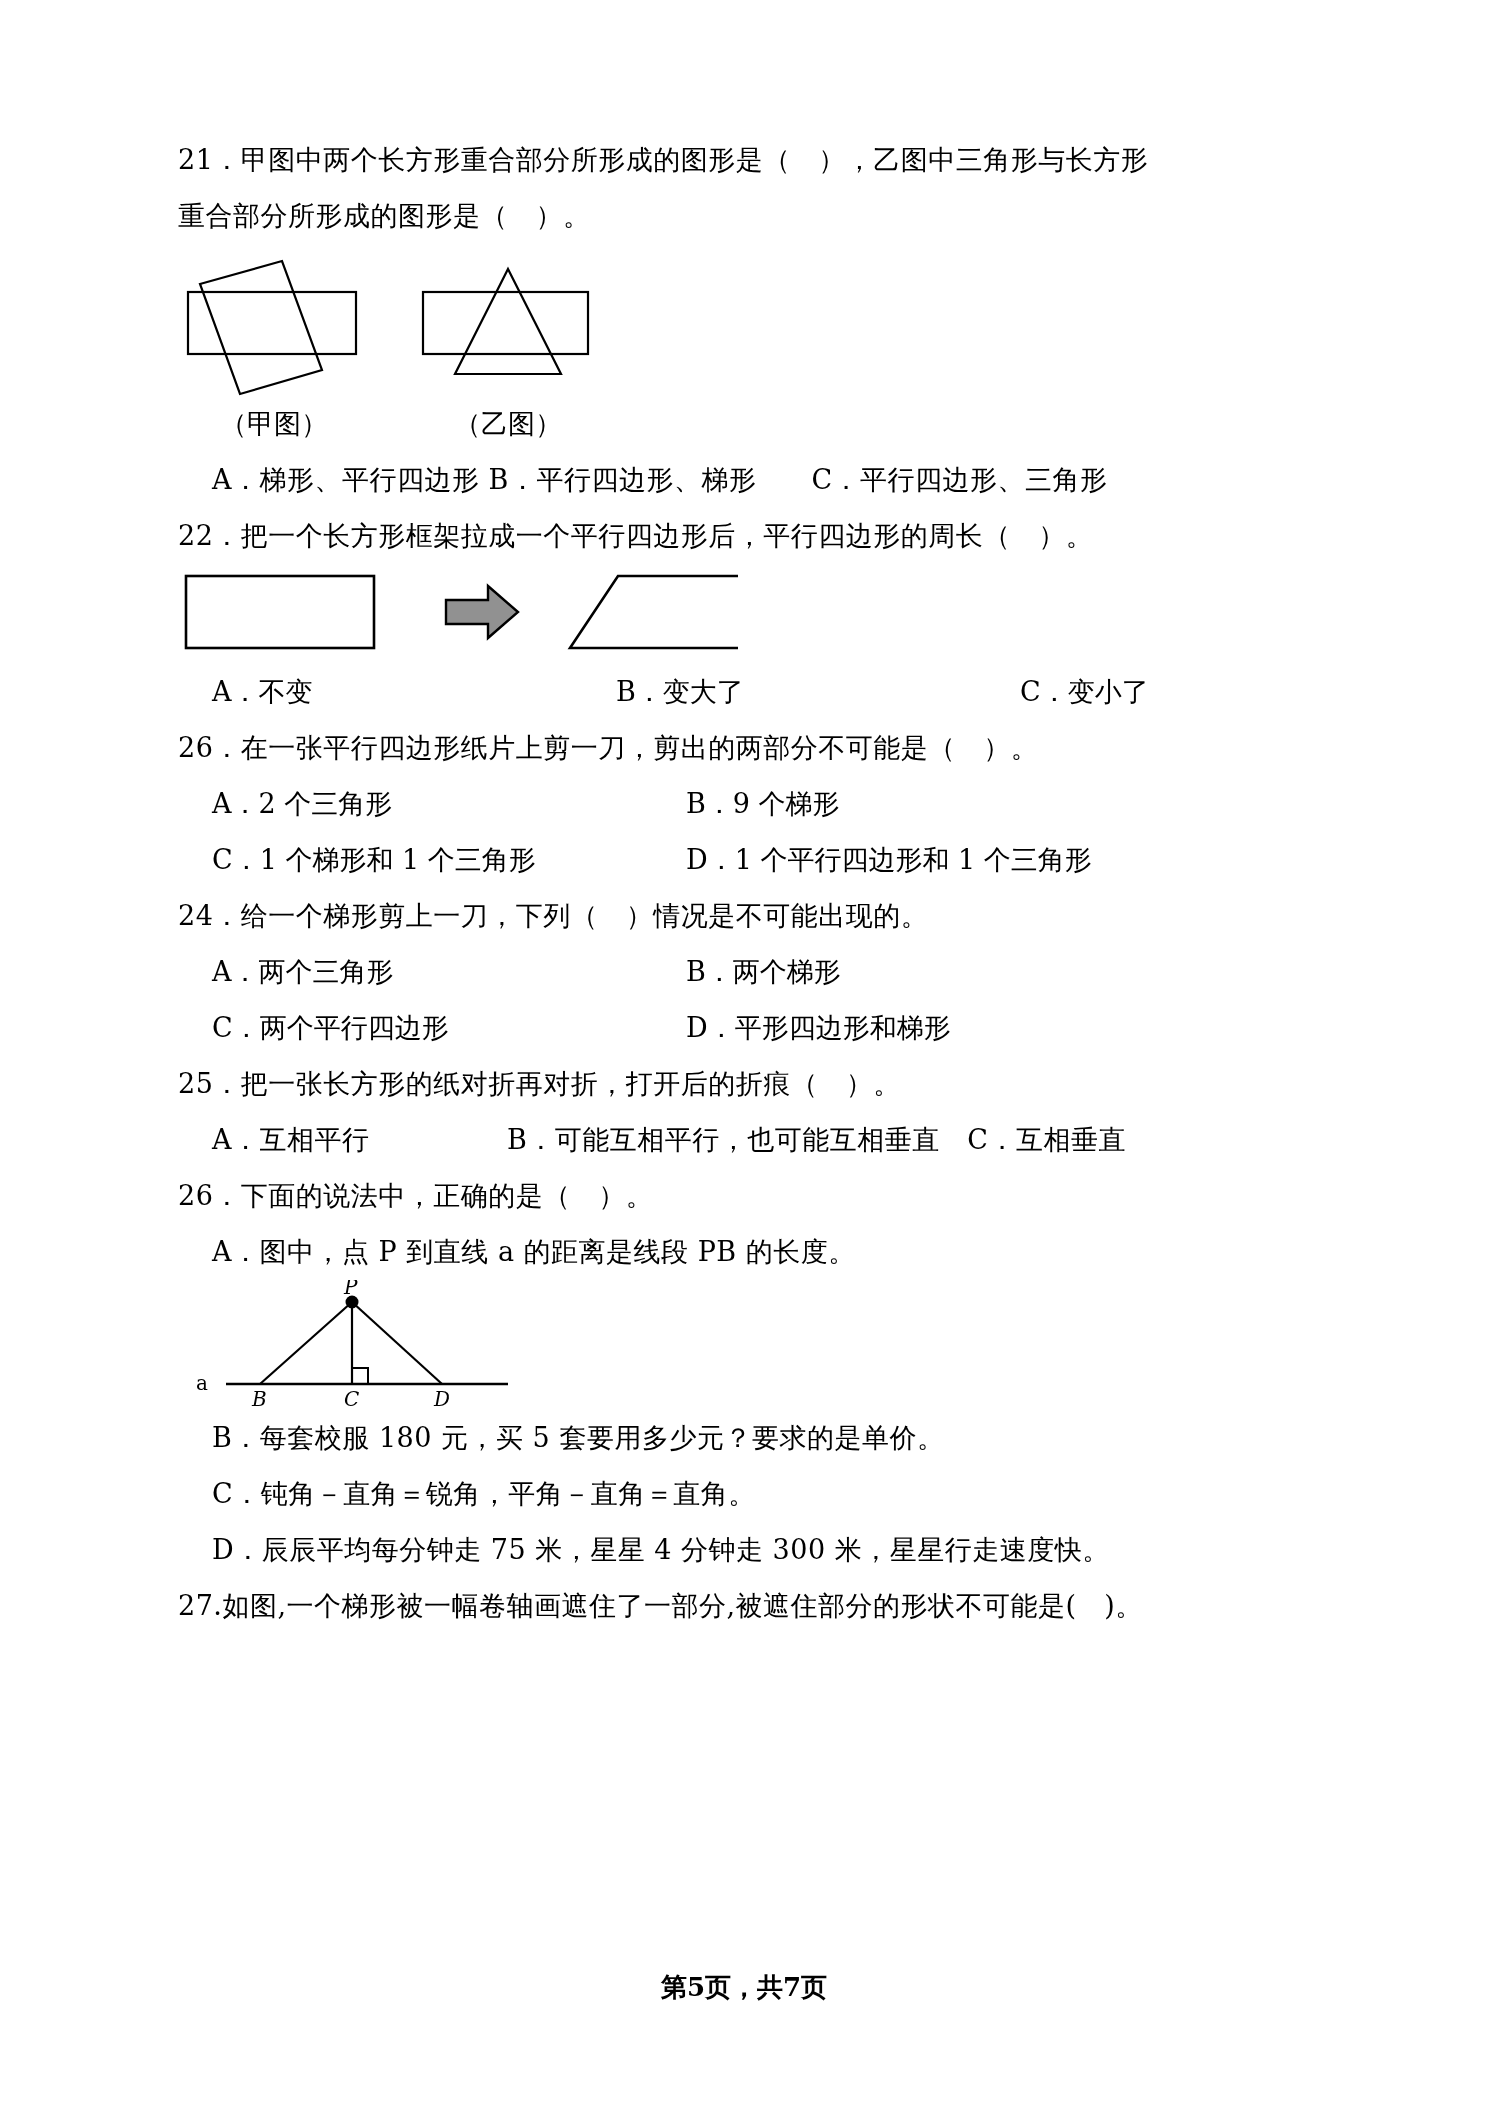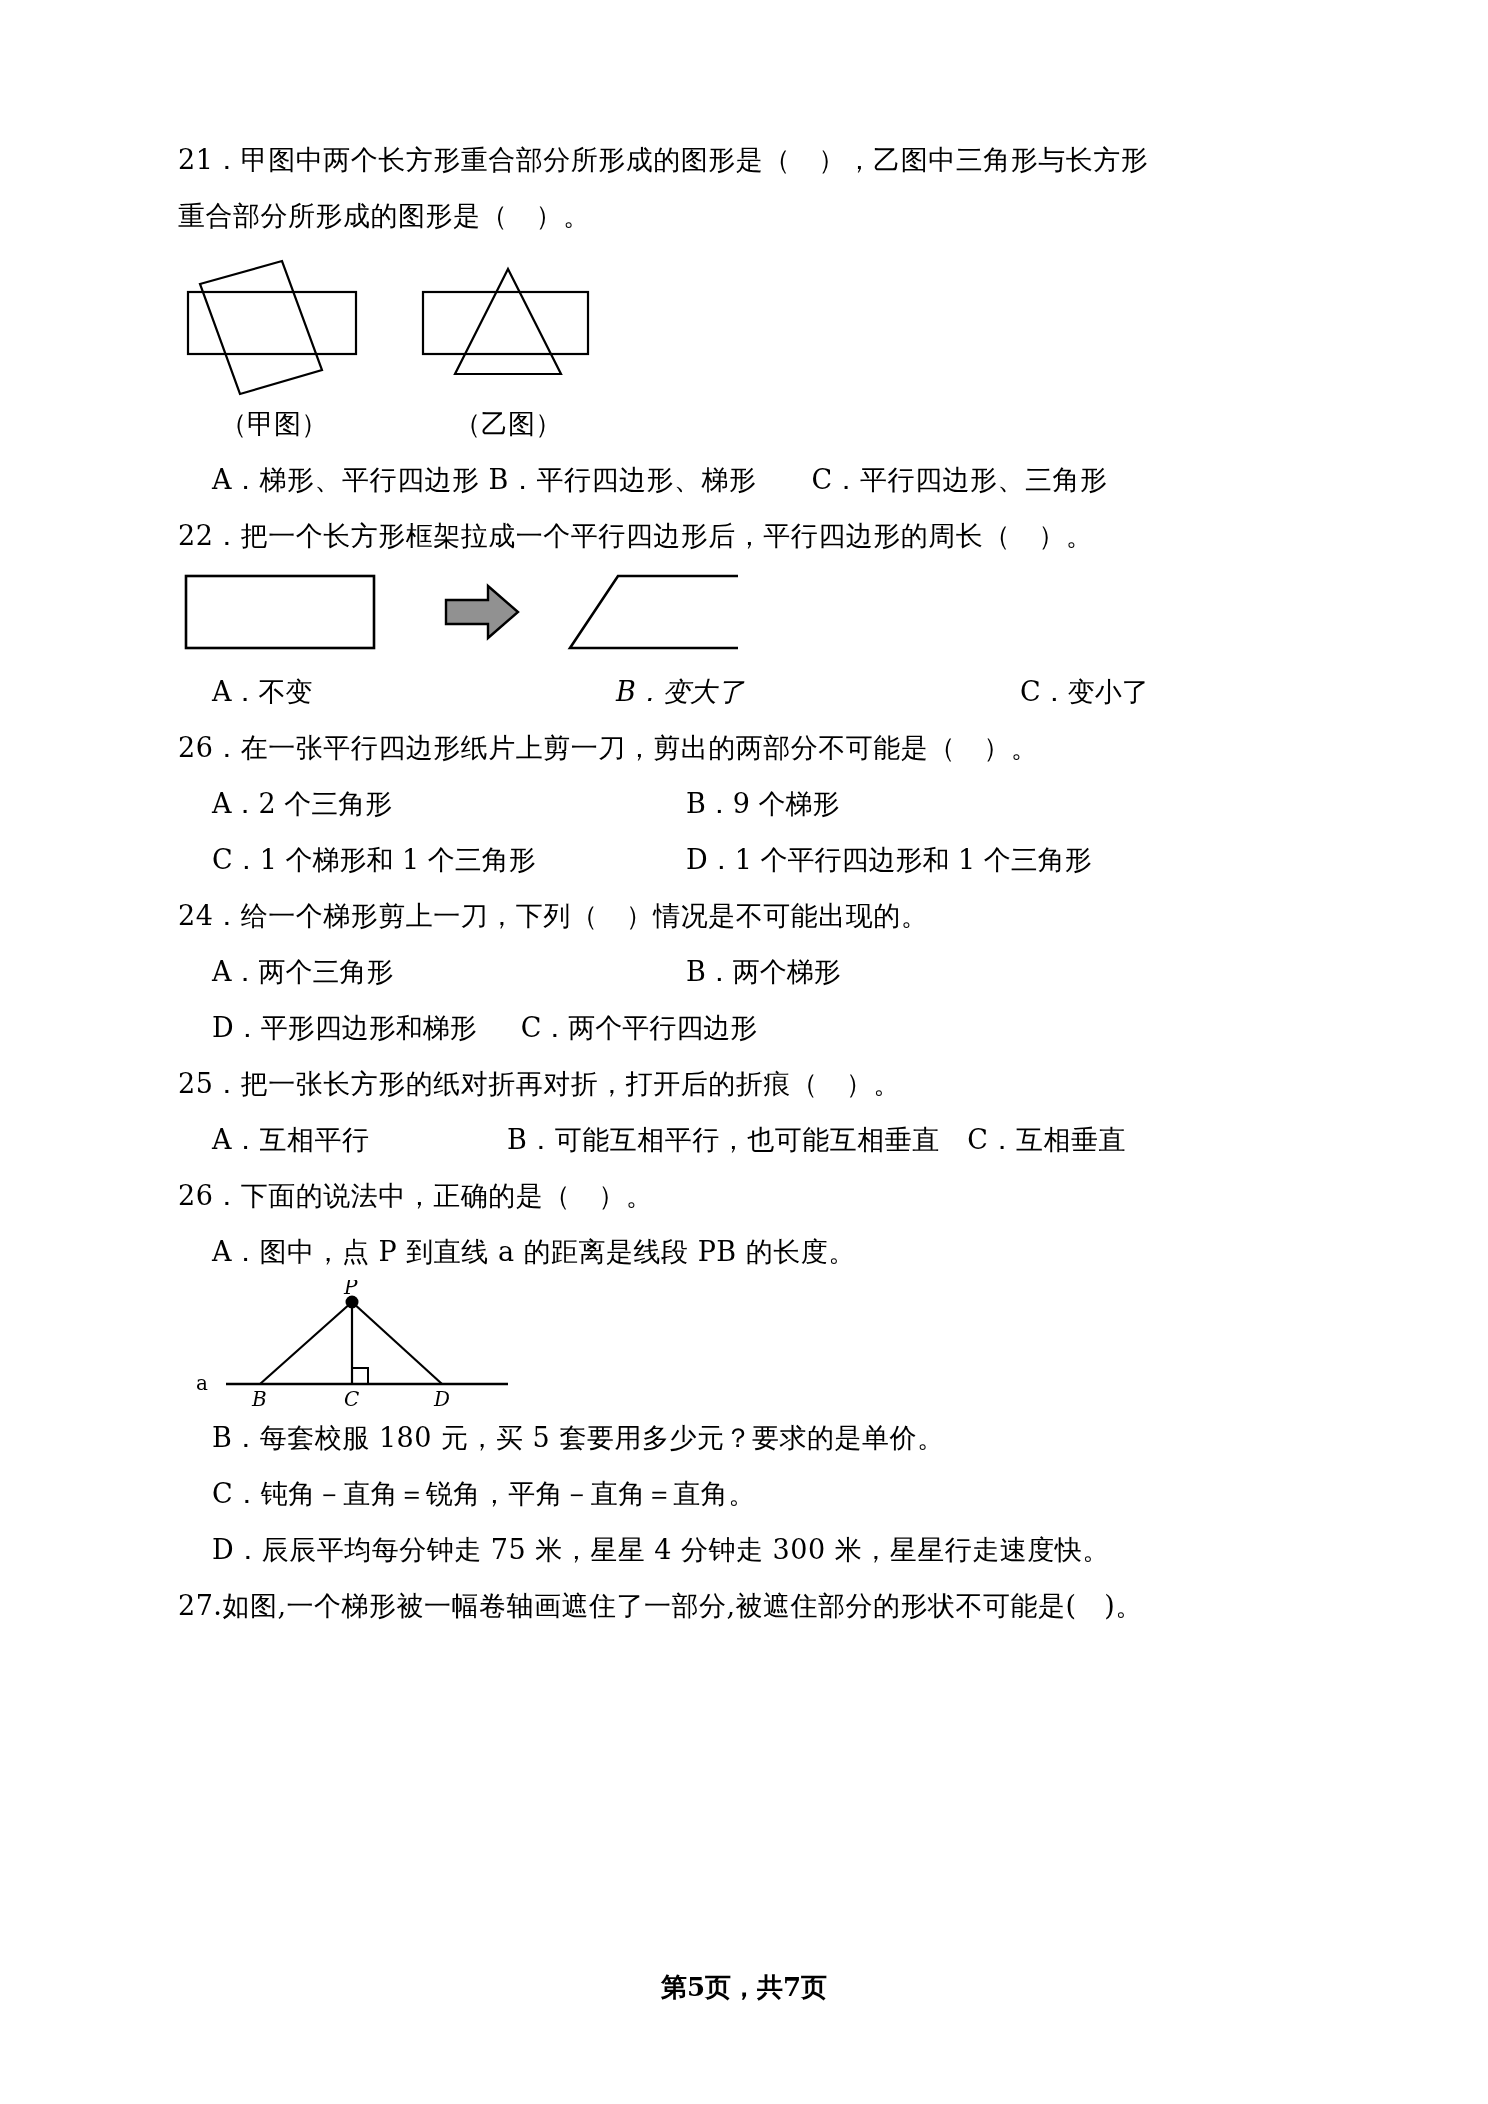--- a/index.html
+++ b/index.html
@@ -35,21 +35,21 @@
   }
   .indent { padding-left: 34px; }
   .opts-row {
     display: flex;
     font-size: 27px;
     line-height: 56px;
     white-space: nowrap;
     gap: 44px;
   }
   .opt-a { width: 360px; }
-  .opt-b { width: 360px; font-style: italic; }
+  .opt-b { width: 360px; }
   .fig-block { position: relative; }
   .caption-row {
     display: flex;
     font-size: 27px;
     line-height: 40px;
     white-space: nowrap;
   }
   .footer {
     position: absolute;
     left: 0;
@@ -127,22 +127,22 @@
       </div>
     </div>
 
     <div>
       <div class="qline">24．给一个梯形剪上一刀，下列（　）情况是不可能出现的。</div>
       <div class="opts-row indent">
         <span style="width:430px">A．两个三角形</span>
         <span>B．两个梯形</span>
       </div>
       <div class="opts-row indent">
+        <span style="width:430px">C．两个平行四边形</span>
         <span>D．平形四边形和梯形</span>
-        <span style="width:430px">C．两个平行四边形</span>
       </div>
     </div>
 
     <div>
       <div class="qline">25．把一张长方形的纸对折再对折，打开后的折痕（　）。</div>
       <div class="qline indent">A．互相平行　　　　　B．可能互相平行，也可能互相垂直　C．互相垂直</div>
     </div>
 
     <div>
       <div class="qline">26．下面的说法中，正确的是（　）。</div>

